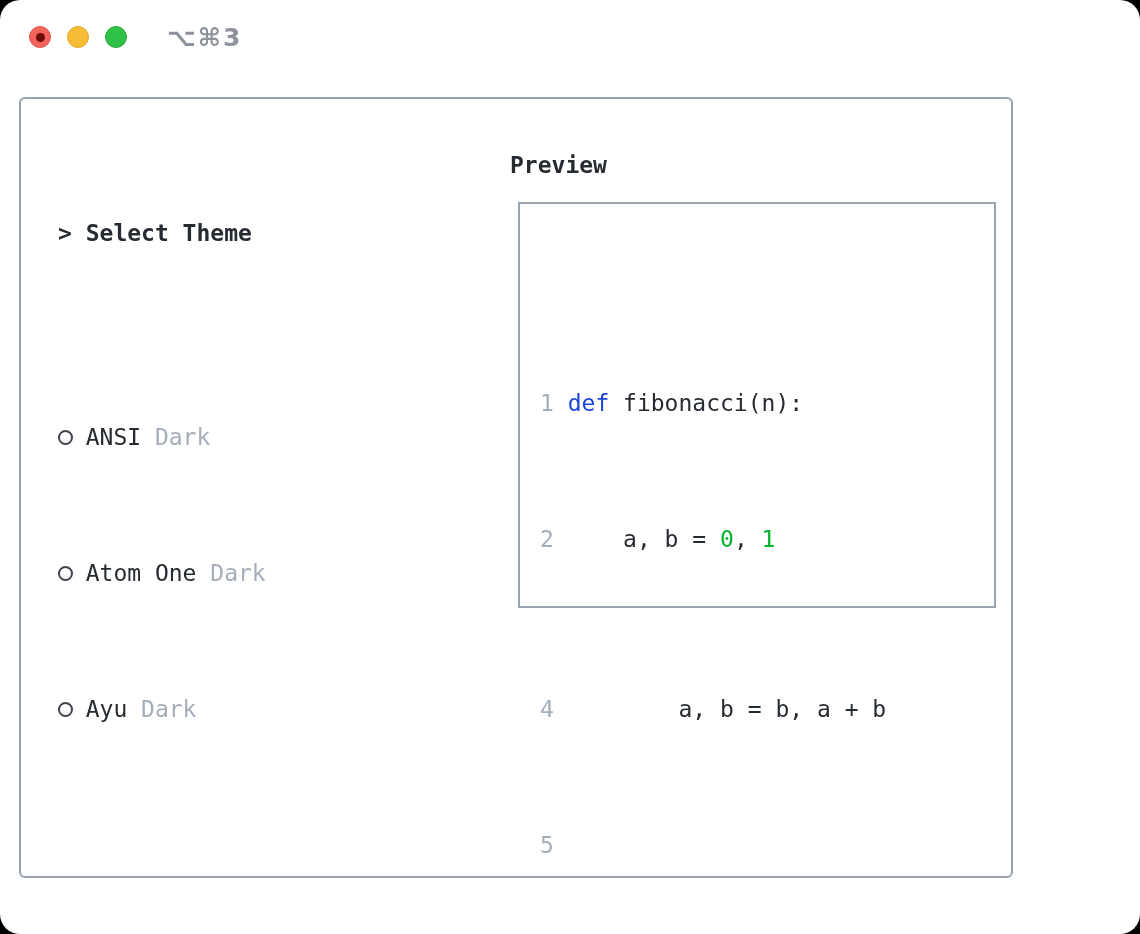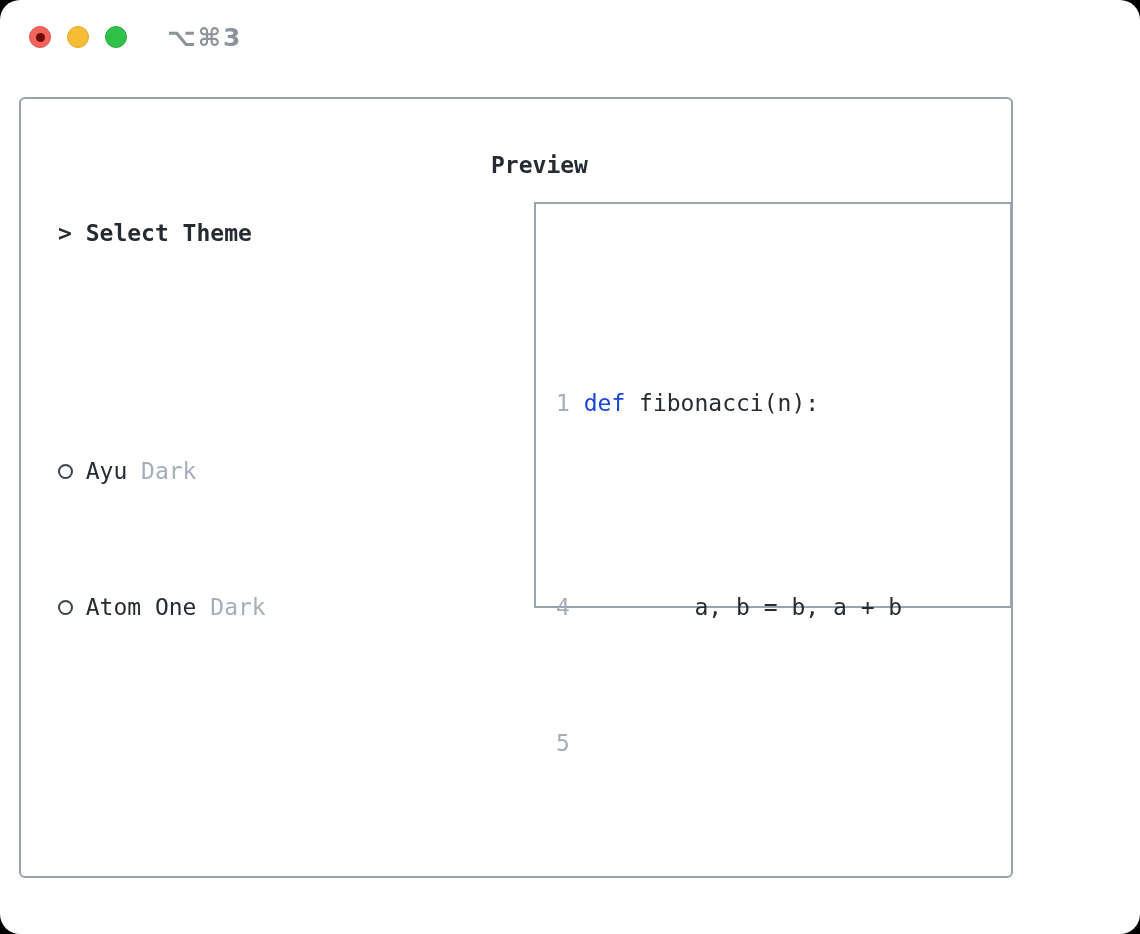--- a/index.html
+++ b/index.html
@@ -29,22 +29,22 @@
 
   .left-col{position:absolute;left:17px;top:49px;}
   .row{height:34px;line-height:34px;white-space:pre;margin-left:20px;}
   .marker{display:inline-block;width:2ch;}
   .ring{display:inline-block;width:15px;height:15px;box-sizing:border-box;border-radius:50%;
         border:2px solid var(--ring);vertical-align:middle;margin-top:-3px;}
   .hdr{font-weight:bold;}
   .variant{color:var(--muted);margin-left:1ch;}
 
   
-  .preview-label{position:absolute;left:470px;top:49px;height:34px;line-height:34px;font-weight:bold;}
-  .preview-box{position:absolute;left:513px;top:103px;width:478px;height:406px;box-sizing:border-box;
+  .preview-label{position:absolute;left:489px;top:49px;height:34px;line-height:34px;font-weight:bold;}
+  .preview-box{position:absolute;left:497px;top:103px;width:478px;height:406px;box-sizing:border-box;
                border:2px solid #9aa4b0;background:#fff;}
   .code-area{padding:46px 0 0 20px;}
   .code-row{height:34px;line-height:34px;white-space:pre;}
   .lnum{display:inline-block;width:2ch;color:var(--muted);}
   .tok-fg{color:var(--fg);} .tok-kw{color:var(--kw);} .tok-fn{color:var(--fn);}
   .tok-lit{color:var(--lit);}
 </style>
 </head>
 <body>
 
@@ -58,24 +58,25 @@
     <div class="light green"></div>
     <div class="shortcut">⌥⌘3</div>
   </div>
 
   <div class="panel mono">
 
     <div class="left-col">
       <div class="row hdr"><span class="marker">&gt;</span><span>Select Theme</span></div>
 
       <div id="theme-list">
+  <div class="row"><span class="marker"><span class="shape ring"></span></span><span class="name">ANSI</span><span class="variant">Dark</span></div>
+
+  <div class="row"><span class="marker"><span class="shape ring"></span></span><span class="name">Atom One</span><span class="variant">Dark</span></div>
 
   <div class="row"><span class="marker"><span class="shape ring"></span></span><span class="name">Ayu</span><span class="variant">Dark</span></div>
-
-  <div class="row"><span class="marker"><span class="shape ring"></span></span><span class="name">Atom One</span><span class="variant">Dark</span></div>
 
 
   
 
   
 
   
 
   
 
@@ -99,20 +100,21 @@
       
       
     </div>
 
     <div class="preview-label">Preview</div>
 
     <div class="preview-box">
       <div class="code-area mono" id="code-area">
   <div class="code-row"><span class="lnum">1</span><span class="code-tokens"><span class="tok-kw">def</span><span class="tok-fg"> fibonacci(n):</span></span></div>
 
+  <div class="code-row"><span class="lnum">2</span><span class="code-tokens"><span class="tok-fg">    a, b = </span><span class="tok-lit">0</span><span class="tok-fg">, </span><span class="tok-lit">1</span></span></div>
 
 
   <div class="code-row"><span class="lnum">4</span><span class="code-tokens"><span class="tok-fg">        a, b = b, a + b</span></span></div>
 
   <div class="code-row"><span class="lnum">5</span></div>
 
   
 
   
 

